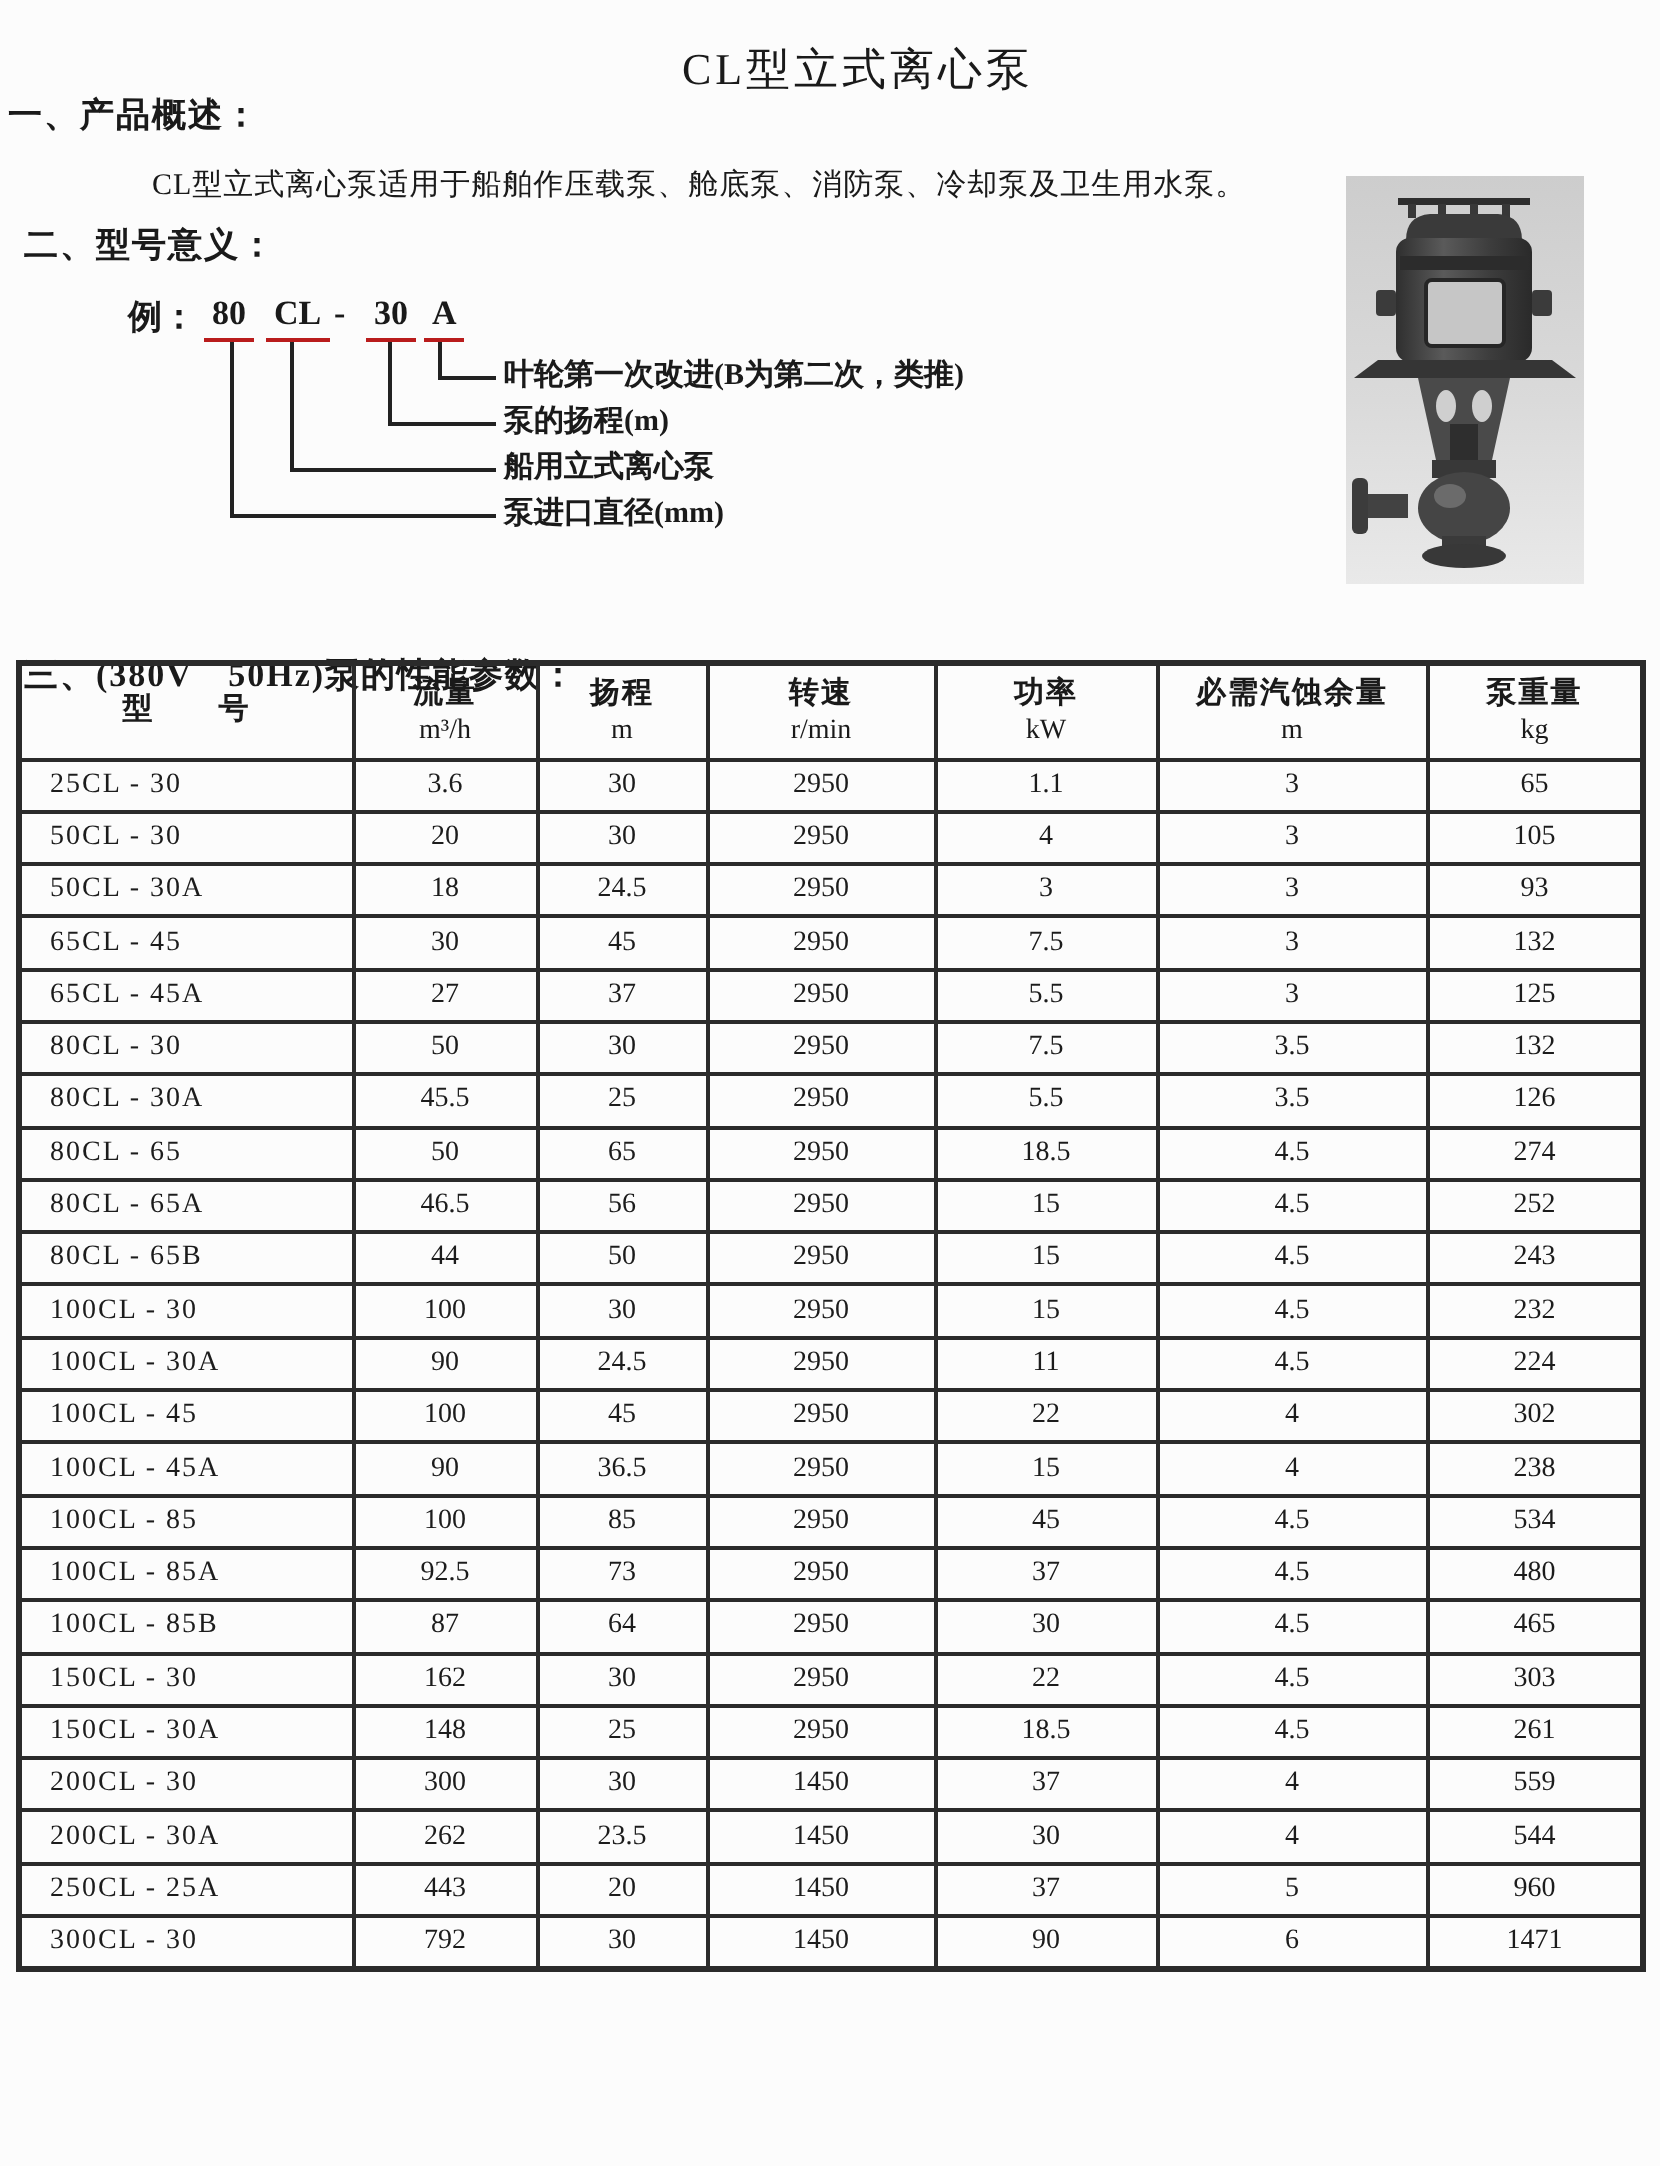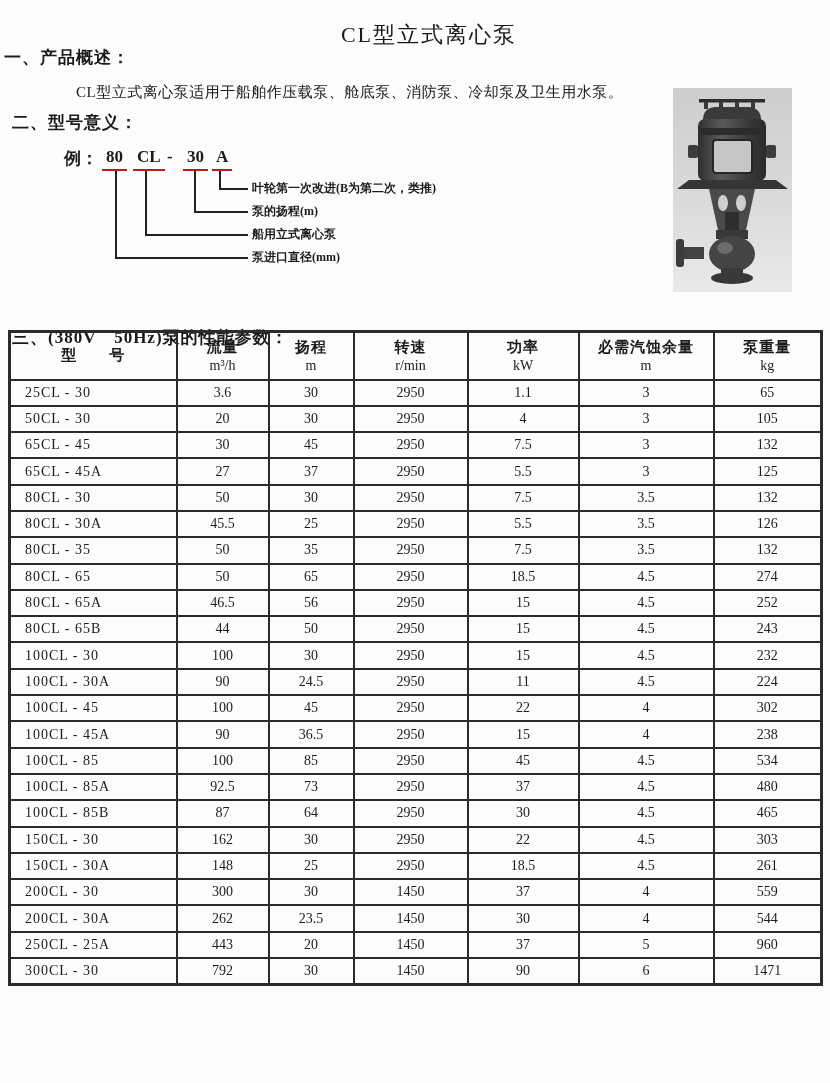--- a/index.html
+++ b/index.html
@@ -34,21 +34,21 @@
     display:inline-block;
     padding:0 4px 2px 4px;
     border-bottom:2px solid #b91c1c;
   }
   .callout-line{
     position:absolute;
     border-left:2px solid #222;
     border-bottom:2px solid #222;
   }
   .callout{
-    position:absolute;font-size:12px;font-weight:bold;
+    position:absolute;font-size:15px;font-weight:bold;
     line-height:18px;white-space:nowrap;
   }
   
   .perf-table{
     position:absolute;left:8px;top:330px;
     width:812px;
     border-collapse:collapse;
     table-layout:fixed;
     border:3px solid #2b2b2b;
   }
@@ -203,20 +203,29 @@
         <tr>
           <td class="model">50CL - 30</td>
           <td>20</td>
           <td>30</td>
           <td>2950</td>
           <td>4</td>
           <td>3</td>
           <td>105</td>
         </tr>
         <tr>
+          <td class="model">50CL - 30A</td>
+          <td>18</td>
+          <td>24.5</td>
+          <td>2950</td>
+          <td>3</td>
+          <td>3</td>
+          <td>93</td>
+        </tr>
+        <tr>
           <td class="model">65CL - 45</td>
           <td>30</td>
           <td>45</td>
           <td>2950</td>
           <td>7.5</td>
           <td>3</td>
           <td>132</td>
         </tr>
         <tr>
           <td class="model">65CL - 45A</td>
@@ -237,29 +246,20 @@
           <td>132</td>
         </tr>
         <tr>
           <td class="model">80CL - 30A</td>
           <td>45.5</td>
           <td>25</td>
           <td>2950</td>
           <td>5.5</td>
           <td>3.5</td>
           <td>126</td>
-        </tr>
-        <tr>
-          <td class="model">80CL - 35</td>
-          <td>50</td>
-          <td>35</td>
-          <td>2950</td>
-          <td>7.5</td>
-          <td>3.5</td>
-          <td>132</td>
         </tr>
         <tr>
           <td class="model">80CL - 65</td>
           <td>50</td>
           <td>65</td>
           <td>2950</td>
           <td>18.5</td>
           <td>4.5</td>
           <td>274</td>
         </tr>

